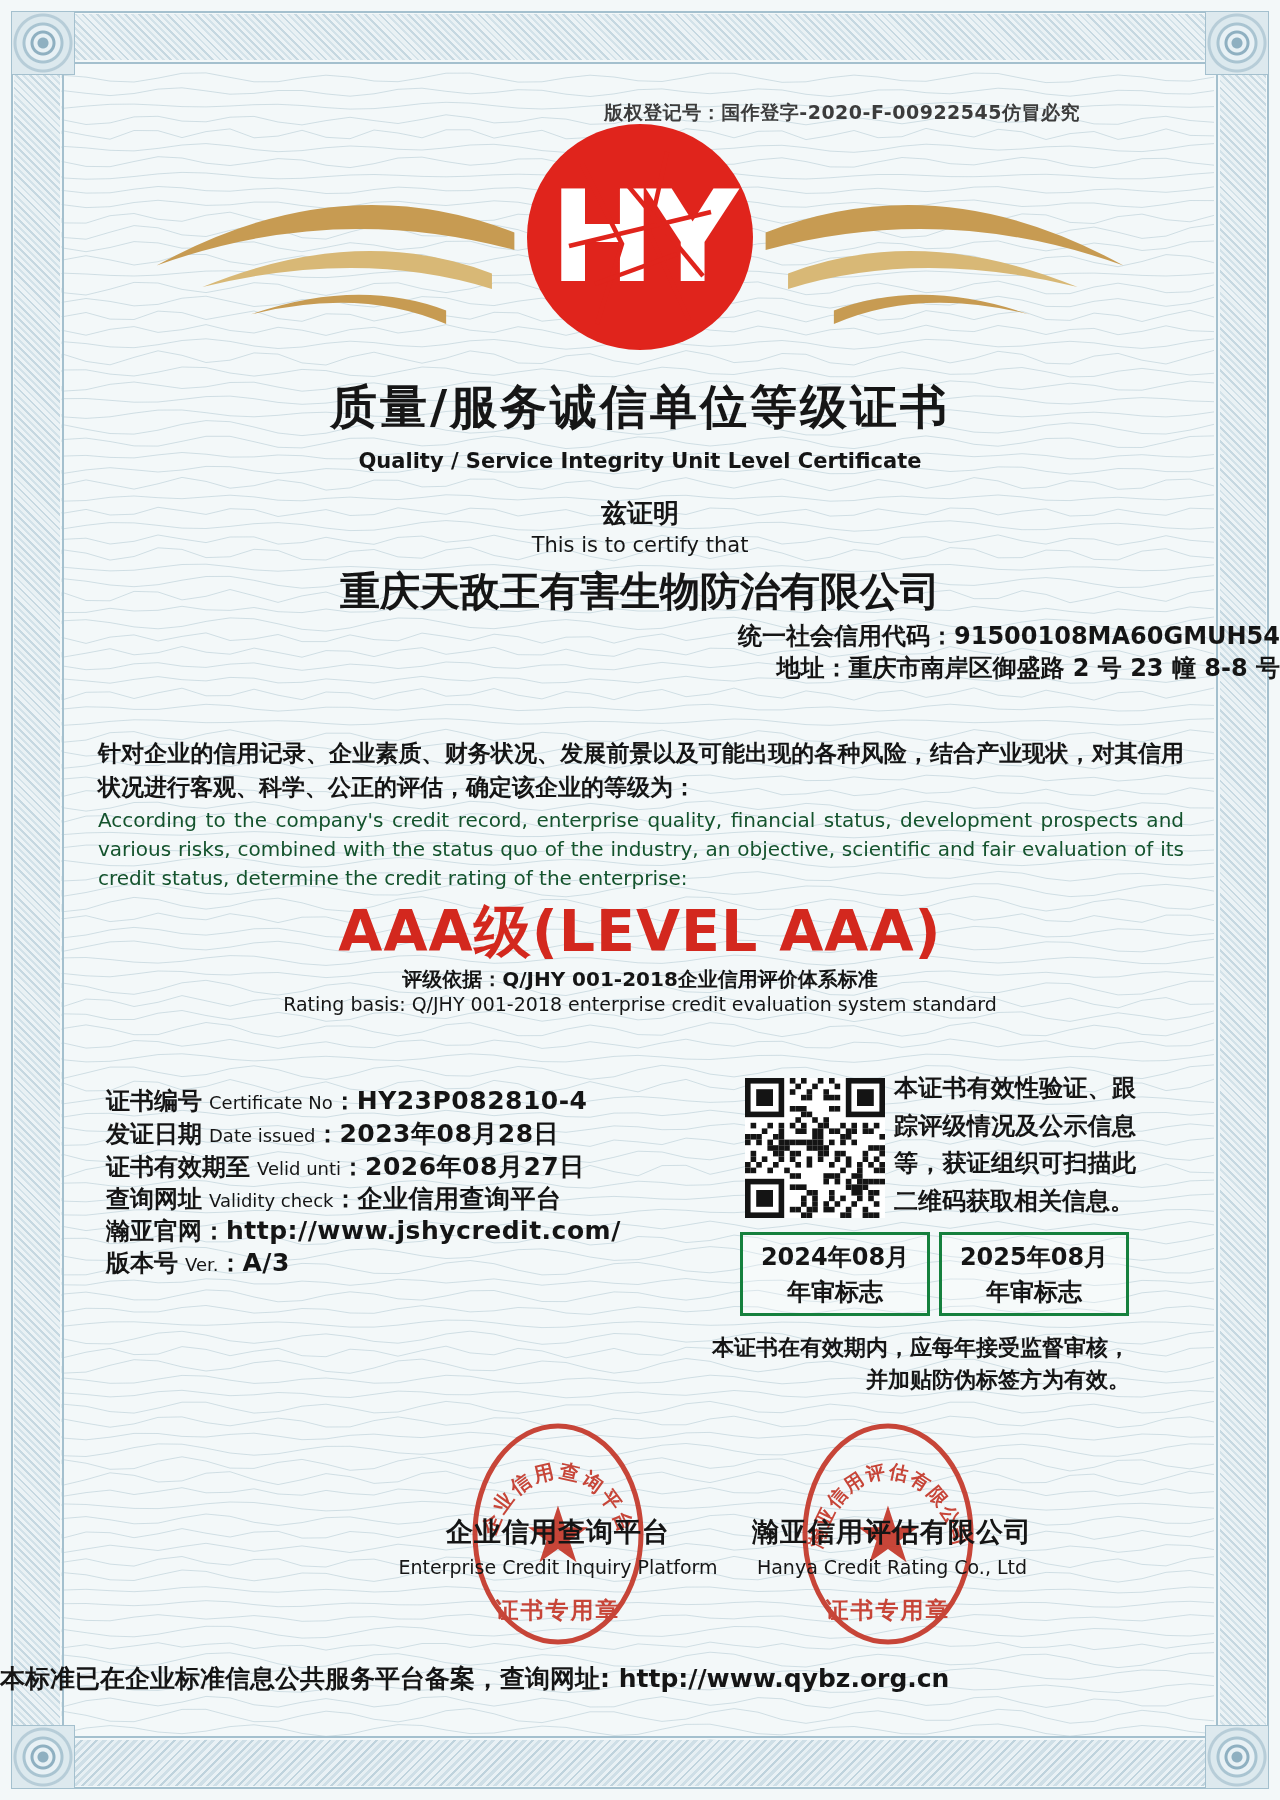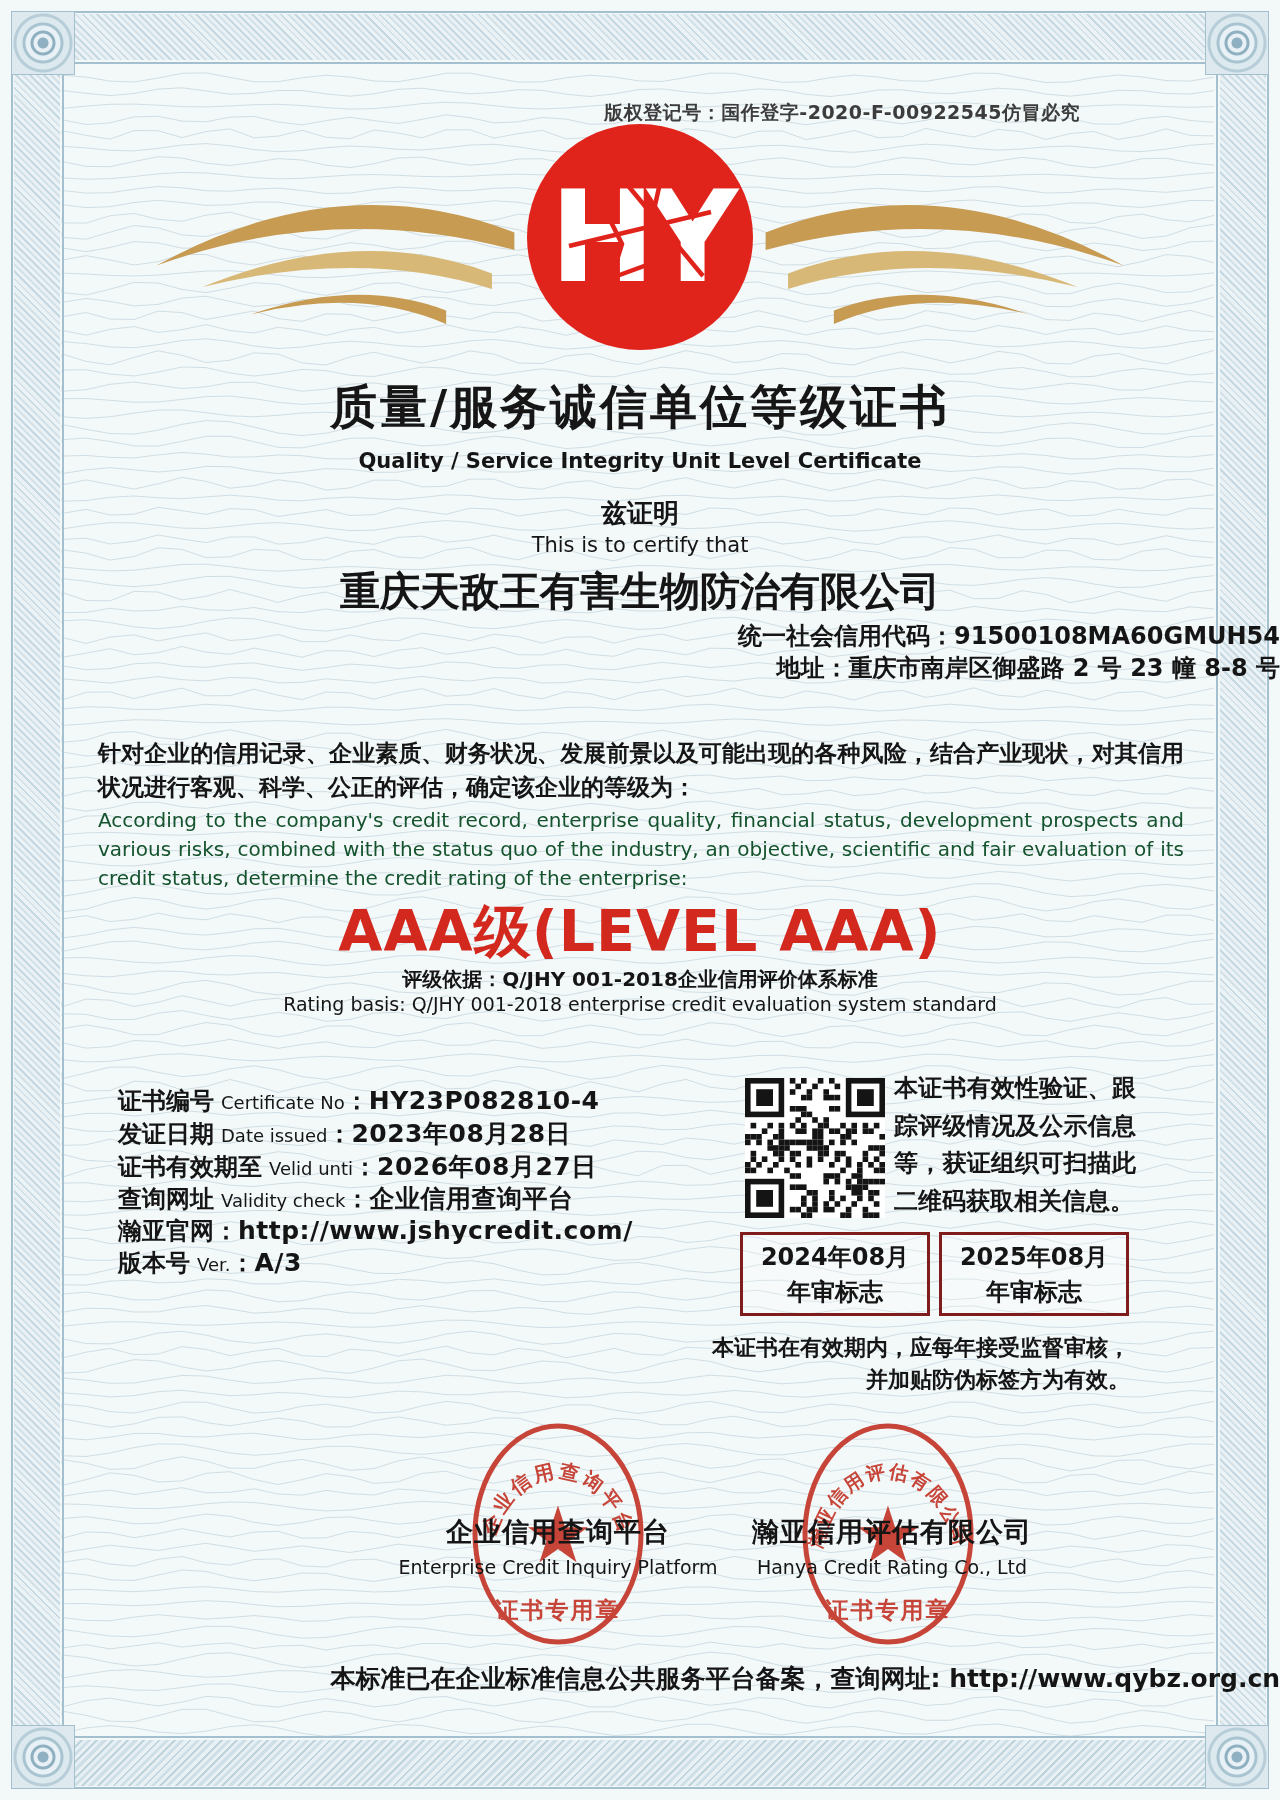--- a/index.html
+++ b/index.html
@@ -36,43 +36,43 @@
 
   .para{position:absolute;left:98px;right:96px;z-index:3;text-align:justify;}
   .para-zh{top:736px;font-size:23px;font-weight:600;line-height:34px;}
   .para-en{top:806px;font-size:20px;font-weight:400;line-height:29px;color:#14532d;}
 
   .aaa{position:absolute;top:894px;width:100%;text-align:center;font-size:57px;font-weight:800;
     color:#d3281e;letter-spacing:1px;z-index:3;}
   .basis-zh{position:absolute;top:966px;width:100%;text-align:center;font-size:20px;font-weight:600;z-index:3;}
   .basis-en{position:absolute;top:993px;width:100%;text-align:center;font-size:19px;font-weight:500;z-index:3;}
 
-  .details{position:absolute;left:118px;top:1085px;z-index:3;}
+  .details{position:absolute;left:106px;top:1085px;z-index:3;}
   .d-row{height:32.4px;display:flex;align-items:baseline;white-space:nowrap;}
   .d-zh{font-size:24px;font-weight:700;}
   .d-en{font-size:18px;font-weight:500;margin-left:7px;}
   .d-sep{font-size:24px;font-weight:700;}
   .d-val{font-size:25px;font-weight:600;letter-spacing:.5px;}
 
   .qr{position:absolute;left:745px;top:1078px;width:140px;height:140px;z-index:3;}
   .qr-note{position:absolute;left:894px;top:1070px;width:242px;font-size:24px;font-weight:600;line-height:37.5px;
     text-align:justify;z-index:3;}
   .badges{position:absolute;left:740px;top:1232px;display:flex;gap:9px;z-index:3;}
-  .badge{width:190px;height:84px;border:3px solid #7f1d1d;box-sizing:border-box;display:flex;flex-direction:column;
+  .badge{width:190px;height:84px;border:3px solid #15803d;box-sizing:border-box;display:flex;flex-direction:column;
     align-items:center;justify-content:center;gap:3px;font-size:24px;font-weight:600;background:rgba(255,255,255,.25);}
   .audit-note{position:absolute;right:150px;top:1332px;text-align:right;font-size:22px;font-weight:600;line-height:32px;z-index:3;}
 
   .stamp{position:absolute;top:1420px;width:180px;height:228px;z-index:3;opacity:.93;}
   .st-left{left:468px;} .st-right{left:798px;}
   .issuer{position:absolute;top:1514px;text-align:center;z-index:4;}
   .is-left{left:398px;width:320px;} .is-right{left:724px;width:336px;}
   .issuer .zh{font-size:27px;font-weight:700;letter-spacing:1px;}
   .issuer .en{font-size:19px;font-weight:500;margin-top:6px;}
 
-  .footer{position:absolute;top:1662px;width:100%;text-align:right;font-size:25px;font-weight:700;z-index:3;}
+  .footer{position:absolute;top:1662px;width:100%;text-align:left;font-size:25px;font-weight:700;z-index:3;}
 </style>
 </head>
 <body>
 
 <div class="page">
 
   <svg class="waves" xmlns="http://www.w3.org/2000/svg">
       <path d="M 62 78 L 62 75.2 L 86 77.1 L 110 81.1 L 134 82.0 L 158 78.1 L 182 73.3 L 206 72.9 L 230 77.4 L 254 81.8 L 278 81.7 L 302 77.8 L 326 75.2 L 350 77.1 L 374 81.0 L 398 81.7 L 422 77.8 L 446 73.2 L 470 73.1 L 494 77.7 L 518 82.1 L 542 81.8 L 566 77.8 L 590 75.2 L 614 77.0 L 638 80.8 L 662 81.5 L 686 77.5 L 710 73.1 L 734 73.3 L 758 78.0 L 782 82.3 L 806 81.8 L 830 77.7 L 854 75.1 L 878 77.0 L 902 80.7 L 926 81.3 L 950 77.3 L 974 73.1 L 998 73.5 L 1022 78.3 L 1046 82.6 L 1070 81.9 L 1094 77.6 L 1118 75.0 L 1142 76.9 L 1166 80.6 L 1190 81.1 L 1214 77.1" fill="none" stroke="rgba(112,152,170,0.27)" stroke-width="1"></path>
       <path d="M 62 92 L 62 90.5 L 86 93.3 L 110 95.6 L 134 93.5 L 158 89.1 L 182 87.8 L 206 90.9 L 230 94.2 L 254 93.4 L 278 90.5 L 302 90.5 L 326 93.9 L 350 96.2 L 374 93.8 L 398 89.3 L 422 88.2 L 446 91.3 L 470 93.8 L 494 92.5 L 518 89.7 L 542 90.3 L 566 94.2 L 590 96.5 L 614 93.9 L 638 89.7 L 662 88.9 L 686 91.9 L 710 93.7 L 734 91.6 L 758 88.9 L 782 90.0 L 806 94.3 L 830 96.5 L 854 93.9 L 878 90.0 L 902 89.8 L 926 92.7 L 950 93.8 L 974 91.0 L 998 88.2 L 1022 89.7 L 1046 94.1 L 1070 96.2 L 1094 93.6 L 1118 90.3 L 1142 90.7 L 1166 93.6 L 1190 94.0 L 1214 90.6" fill="none" stroke="rgba(112,152,170,0.27)" stroke-width="1"></path>
       <path d="M 62 106 L 62 108.4 L 86 106.1 L 110 104.3 L 134 104.1 L 158 105.2 L 182 106.6 L 206 106.9 L 230 106.0 L 254 104.7 L 278 104.3 L 302 105.5 L 326 107.6 L 350 109.1 L 374 108.6 L 398 106.4 L 422 103.6 L 446 102.3 L 470 103.1 L 494 105.7 L 518 108.1 L 542 109.0 L 566 108.0 L 590 106.0 L 614 104.6 L 638 104.7 L 662 105.9 L 686 106.9 L 710 106.7 L 734 105.4 L 758 104.0 L 782 104.0 L 806 105.6 L 830 108.0 L 854 109.4 L 878 108.8 L 902 106.4 L 926 103.6 L 950 102.4 L 974 103.3 L 998 105.7 L 1022 107.9 L 1046 108.5 L 1070 107.4 L 1094 105.7 L 1118 104.8 L 1142 105.3 L 1166 106.6 L 1190 107.3 L 1214 106.6" fill="none" stroke="rgba(112,152,170,0.27)" stroke-width="1"></path>

